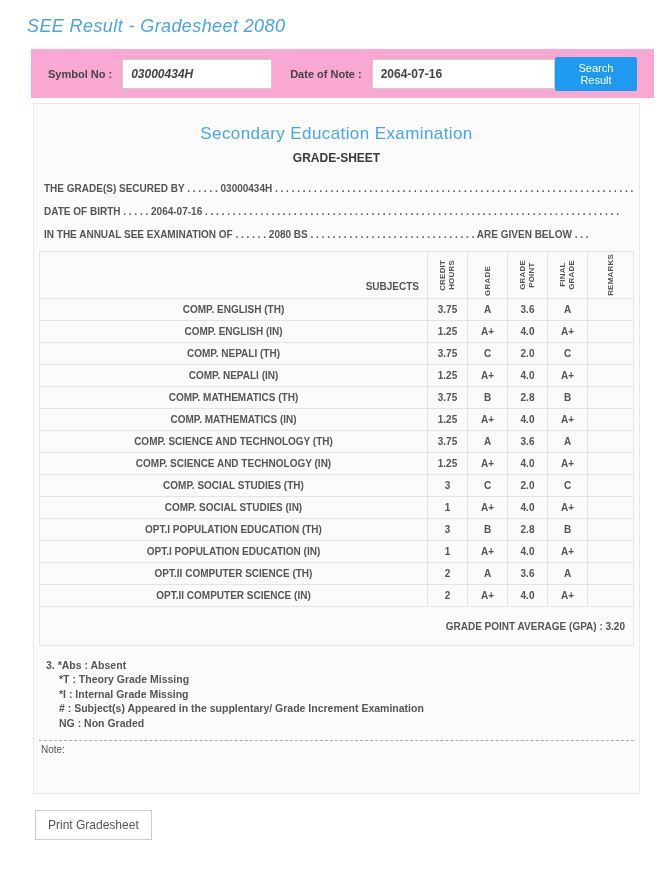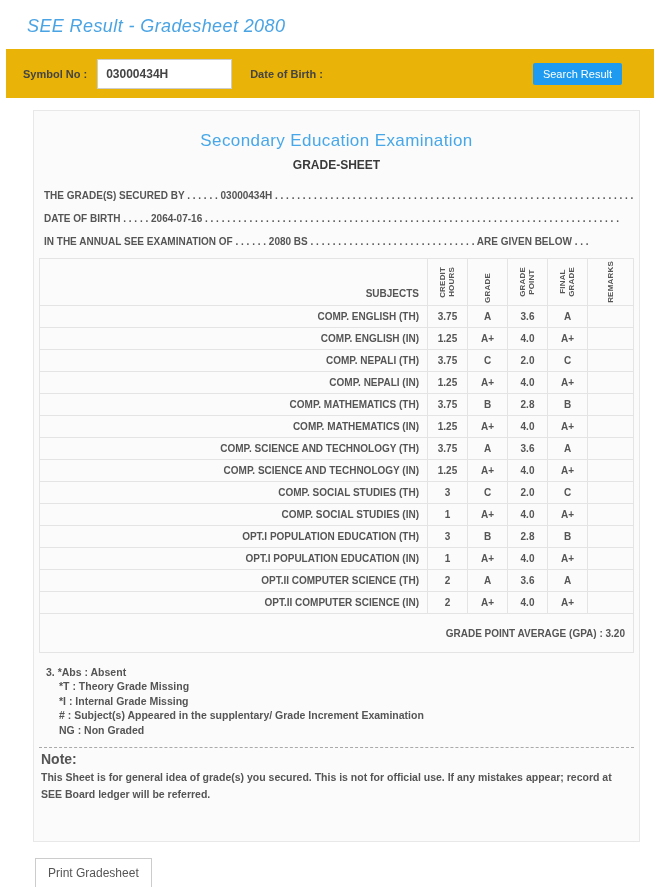--- a/index.html
+++ b/index.html
@@ -14,61 +14,61 @@
   .page-title {
     margin: 16px 0 0 27px;
     font-size: 18px;
     font-weight: 400;
     letter-spacing: 0.4px;
     color: #4aa4e4;
     font-style: italic;
   }
   
   .search-bar {
-    margin: 12px 18px 0 6px;
-    background: #eab308;
+    margin: 12px 18px 0 31px;
+    background: #f9a8d4;
     height: 49px;
     display: flex;
     align-items: center;
-    padding: 0 32px 0 17px;
+    padding: 0 17px 0 17px;
   }
   .search-bar label {
     font-size: 11px;
     font-weight: bold;
     color: #444;
     white-space: nowrap;
   }
   .search-bar input {
     height: 30px;
     border: 1px solid #ccc;
     background: #fff;
     font-family: "Liberation Sans", sans-serif;
     font-size: 12px;
     font-weight: bold;
     color: #444;
     padding: 0 8px;
     outline: none;
   }
-  .inp-symbol { width: 135px; margin-left: 10px; }
+  .inp-symbol { width: 150px; margin-left: 10px; font-style: italic; }
   .lbl-dob { margin-left: 18px; }
   .inp-dob { width: 202px; margin-left: 10px; }
   .search-btn {
     margin-left: auto;
     background: #1e9bf0;
     color: #fff;
     border: none;
     font-family: "Liberation Sans", sans-serif;
     font-size: 11px;
     padding: 5px 10px;
     border-radius: 2px;
     cursor: pointer;
   }
   
   .card {
-    margin: 12px 32px 0 33px;
+    margin: 5px 32px 0 33px;
     background: #fbfbfb;
     border: 1px solid #e8e8e8;
     padding: 20px 5px 38px 5px;
   }
   .card-heading {
     text-align: center;
     font-size: 17px;
     font-weight: 400;
     letter-spacing: 0.4px;
     color: #47a7e8;
@@ -119,21 +119,21 @@
   }
   th.rot .vt {
     writing-mode: vertical-rl;
     transform: rotate(180deg);
     max-height: 44px;
     margin: 0 auto;
     line-height: 1.15;
     font-size: 8px;
     letter-spacing: 0.2px;
   }
-  td.sub { text-align: right; padding: 5px 8px; height: 22px; }
+  td.sub { text-align: center; padding: 5px 8px; height: 22px; }
   td.val { text-align: center; padding: 5px 2px; }
   .gpa-row {
     border: 1px solid #e4e4e4;
     border-top: none;
     text-align: right;
     font-size: 10px;
     font-weight: bold;
     color: #555;
     padding: 14px 8px 13px 8px;
   }
@@ -144,22 +144,22 @@
     font-weight: 600;
     color: #555;
   }
   .notes li { line-height: 14.5px; }
   .notes li.indent { padding-left: 13px; }
   .dashed-sep {
     border-top: 1px dashed #aaa;
     margin: 10px 0 0 0;
   }
   .note-label {
-    font-size: 14px;
-    font-weight: bold;
+    font-size: 10px;
+    font-weight: normal;
     color: #555;
     margin: 3px 0 0 2px;
   }
   .note-text {
     font-size: 10.5px;
     font-weight: 600;
     color: #555;
     margin: 2px 2px 0 2px;
     line-height: 17px;
   }
@@ -177,21 +177,22 @@
 </head>
 <body>
 
 
 
 <h1 class="page-title">SEE Result - Gradesheet 2080</h1>
 
 <div class="search-bar">
   <label class="lbl-symbol">Symbol No :</label>
   <input class="inp-symbol" type="text" value="03000434H" style="">
-  <label class="lbl-dob">Date of Birth :</label>
+  <label class="lbl-dob">Date of Note :</label>
+  <input class="inp-dob" type="text" value="2064-07-16" style="">
   <button class="search-btn">Search Result</button>
 </div>
 
 <div class="card">
   <h2 class="card-heading">Secondary Education Examination</h2>
   <h3 class="card-subheading">GRADE-SHEET</h3>
 
   <div class="info-lines">
     <div class="info-line">THE GRADE(S) SECURED BY . . . . . . 03000434H . . . . . . . . . . . . . . . . . . . . . . . . . . . . . . . . . . . . . . . . . . . . . . . . . . . . . . . . . . . . . . . . . . . . . . .</div>
     <div class="info-line">DATE OF BIRTH . . . . . 2064-07-16 . . . . . . . . . . . . . . . . . . . . . . . . . . . . . . . . . . . . . . . . . . . . . . . . . . . . . . . . . . . . . . . . . . . . . . . . . . .</div>
@@ -348,19 +349,18 @@
   <ul class="notes">
     <li>3. *Abs : Absent</li>
     <li class="indent">*T : Theory Grade Missing</li>
     <li class="indent">*I : Internal Grade Missing</li>
     <li class="indent"># : Subject(s) Appeared in the supplentary/ Grade Increment Examination</li>
     <li class="indent">NG : Non Graded</li>
   </ul>
 
   <div class="dashed-sep"></div>
   <div class="note-label">Note:</div>
-  <p class="note-text">This Sheet is for general idea of grade(s) you secured. This is not for official use. If any mistakes appear; record at SEE Board ledger will be referred.</p>
 </div>
 
 <button class="print-btn">Print Gradesheet</button>
 
 
 
 
 </body></html>

